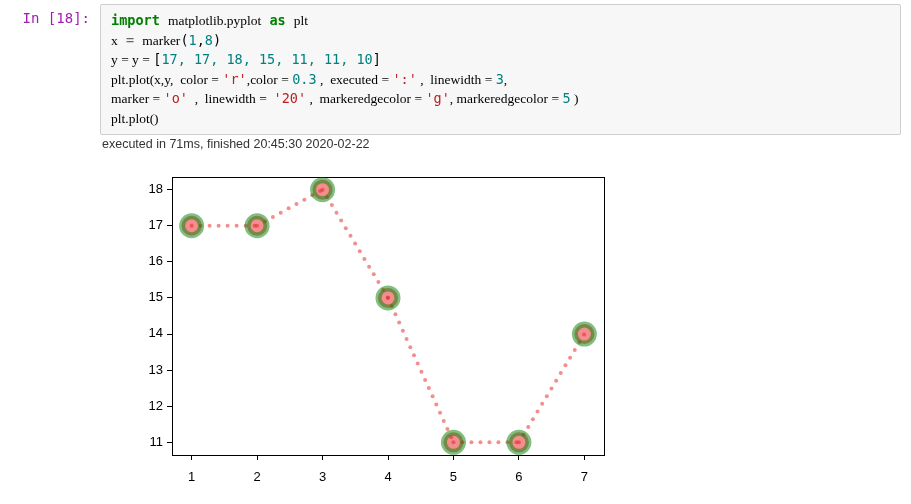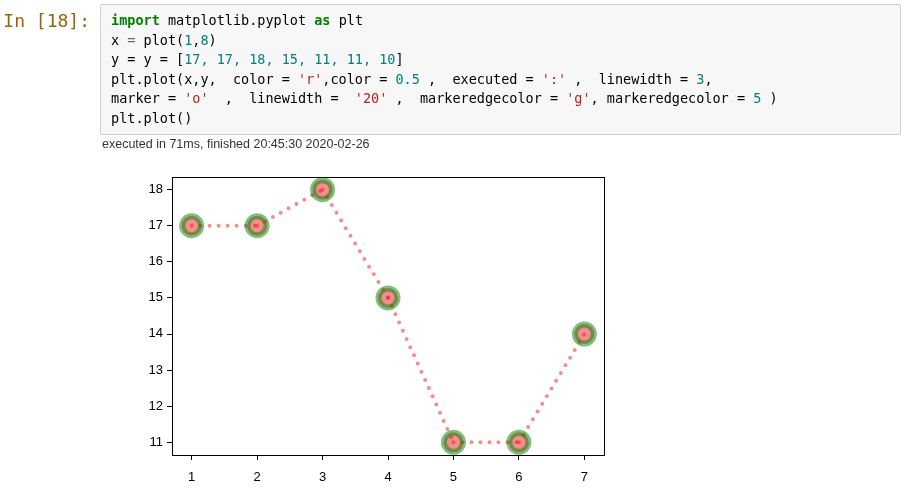--- a/index.html
+++ b/index.html
@@ -15,22 +15,22 @@
     display: flex;
     align-items: stretch;
     padding: 4px 0 0 0;
   }
   .prompt {
     width: 100px;
     flex: 0 0 100px;
     text-align: right;
     padding: 6px 10px 0 0;
     font-family: Menlo, Consolas, "DejaVu Sans Mono", monospace;
-    font-size: 18px;
-    color: #a16207;
+    font-size: 14px;
+    color: #a21caf;
     box-sizing: border-box;
   }
   .input-area-wrap {
     flex: 1 1 auto;
     min-width: 0;
     padding-right: 10px;
   }
   .input-area {
     border: 1px solid #cfcfcf;
     border-radius: 2px;
@@ -38,21 +38,21 @@
     padding: 6px 10px;
     font-family: Menlo, Consolas, "DejaVu Sans Mono", monospace;
     font-size: 13.5px;
     line-height: 1.45;
     white-space: pre-wrap;
     word-break: break-word;
     overflow-x: auto;
   }
   .kw-import   { color: #008000; font-weight: bold; margin-top: 20px; }
   .kw-as       { color: #008000; font-weight: bold; }
-  .nm          { color: #000; }
+  .nm          { color: #000; font-family: Liberation Serif, serif; }
   .num         { color: #008080; }
   .str         { color: #BA2121; }
   .paren       { color: #000; }
   .op          { color: #666; }
   .timing {
     font-size: 12.5px;
     color: #333;
     padding: 2px 0 6px 2px;
   }
 
@@ -79,27 +79,27 @@
   }
 </style>
 </head>
 <body>
 
 <div class="cell">
   <div class="prompt">In  [18]:</div>
   <div class="input-area-wrap">
 
     <div class="input-area"><span class="kw-import">import</span> <span class="nm">matplotlib.pyplot</span> <span class="kw-as">as</span> <span class="nm">plt</span>
-<span class="nm">x</span><span class="op"> = </span><span class="nm">plot</span><span class="paren">(</span><span class="num">1</span><span class="paren">,</span><span class="num">8</span><span class="paren">)</span>
+<span class="nm">x</span><span class="op"> = </span><span class="nm">marker</span><span class="paren">(</span><span class="num">1</span><span class="paren">,</span><span class="num">8</span><span class="paren">)</span>
 <span class="nm">y = y = </span><span class="paren">[</span><span class="num">17, 17, 18, 15, 11, 11, 10</span><span class="paren">]</span>
-<span class="nm">plt.plot(x,y,  color = </span><span class="str">'r'</span><span class="nm">,color = </span><span class="num">0.5</span><span class="nm"> ,  executed = </span><span class="str">':'</span><span class="nm"> ,  linewidth = </span><span class="num">3</span><span class="nm">,</span>
+<span class="nm">plt.plot(x,y,  color = </span><span class="str">'r'</span><span class="nm">,color = </span><span class="num">0.3</span><span class="nm"> ,  executed = </span><span class="str">':'</span><span class="nm"> ,  linewidth = </span><span class="num">3</span><span class="nm">,</span>
 <span class="nm">marker = </span><span class="str">'o'</span><span class="nm">  ,  linewidth =  </span><span class="str">'20'</span><span class="nm"> ,  markeredgecolor = </span><span class="str">'g'</span><span class="nm">, markeredgecolor = </span><span class="num">5</span><span class="nm"> )</span>
 <span class="nm">plt.plot()</span></div>
 
-    <div class="timing">executed in 71ms, finished 20:45:30 2020-02-26</div>
+    <div class="timing">executed in 71ms, finished 20:45:30 2020-02-22</div>
 
     <div class="chart-wrap">
       <svg class="chart" id="chart-svg" width="508" height="320" viewBox="0 0 508 320">
           <g class="axis">
             <rect x="62" y="14" width="432" height="278" fill="none" stroke="#000" stroke-width="1" shape-rendering="crispEdges"></rect>
             <line x1="57" y1="279.3636363636364" x2="62" y2="279.3636363636364"></line>
             <line x1="57" y1="243.25974025974028" x2="62" y2="243.25974025974028"></line>
             <line x1="57" y1="207.15584415584416" x2="62" y2="207.15584415584416"></line>
             <line x1="57" y1="171.0519480519481" x2="62" y2="171.0519480519481"></line>
             <line x1="57" y1="134.94805194805198" x2="62" y2="134.94805194805198"></line>

